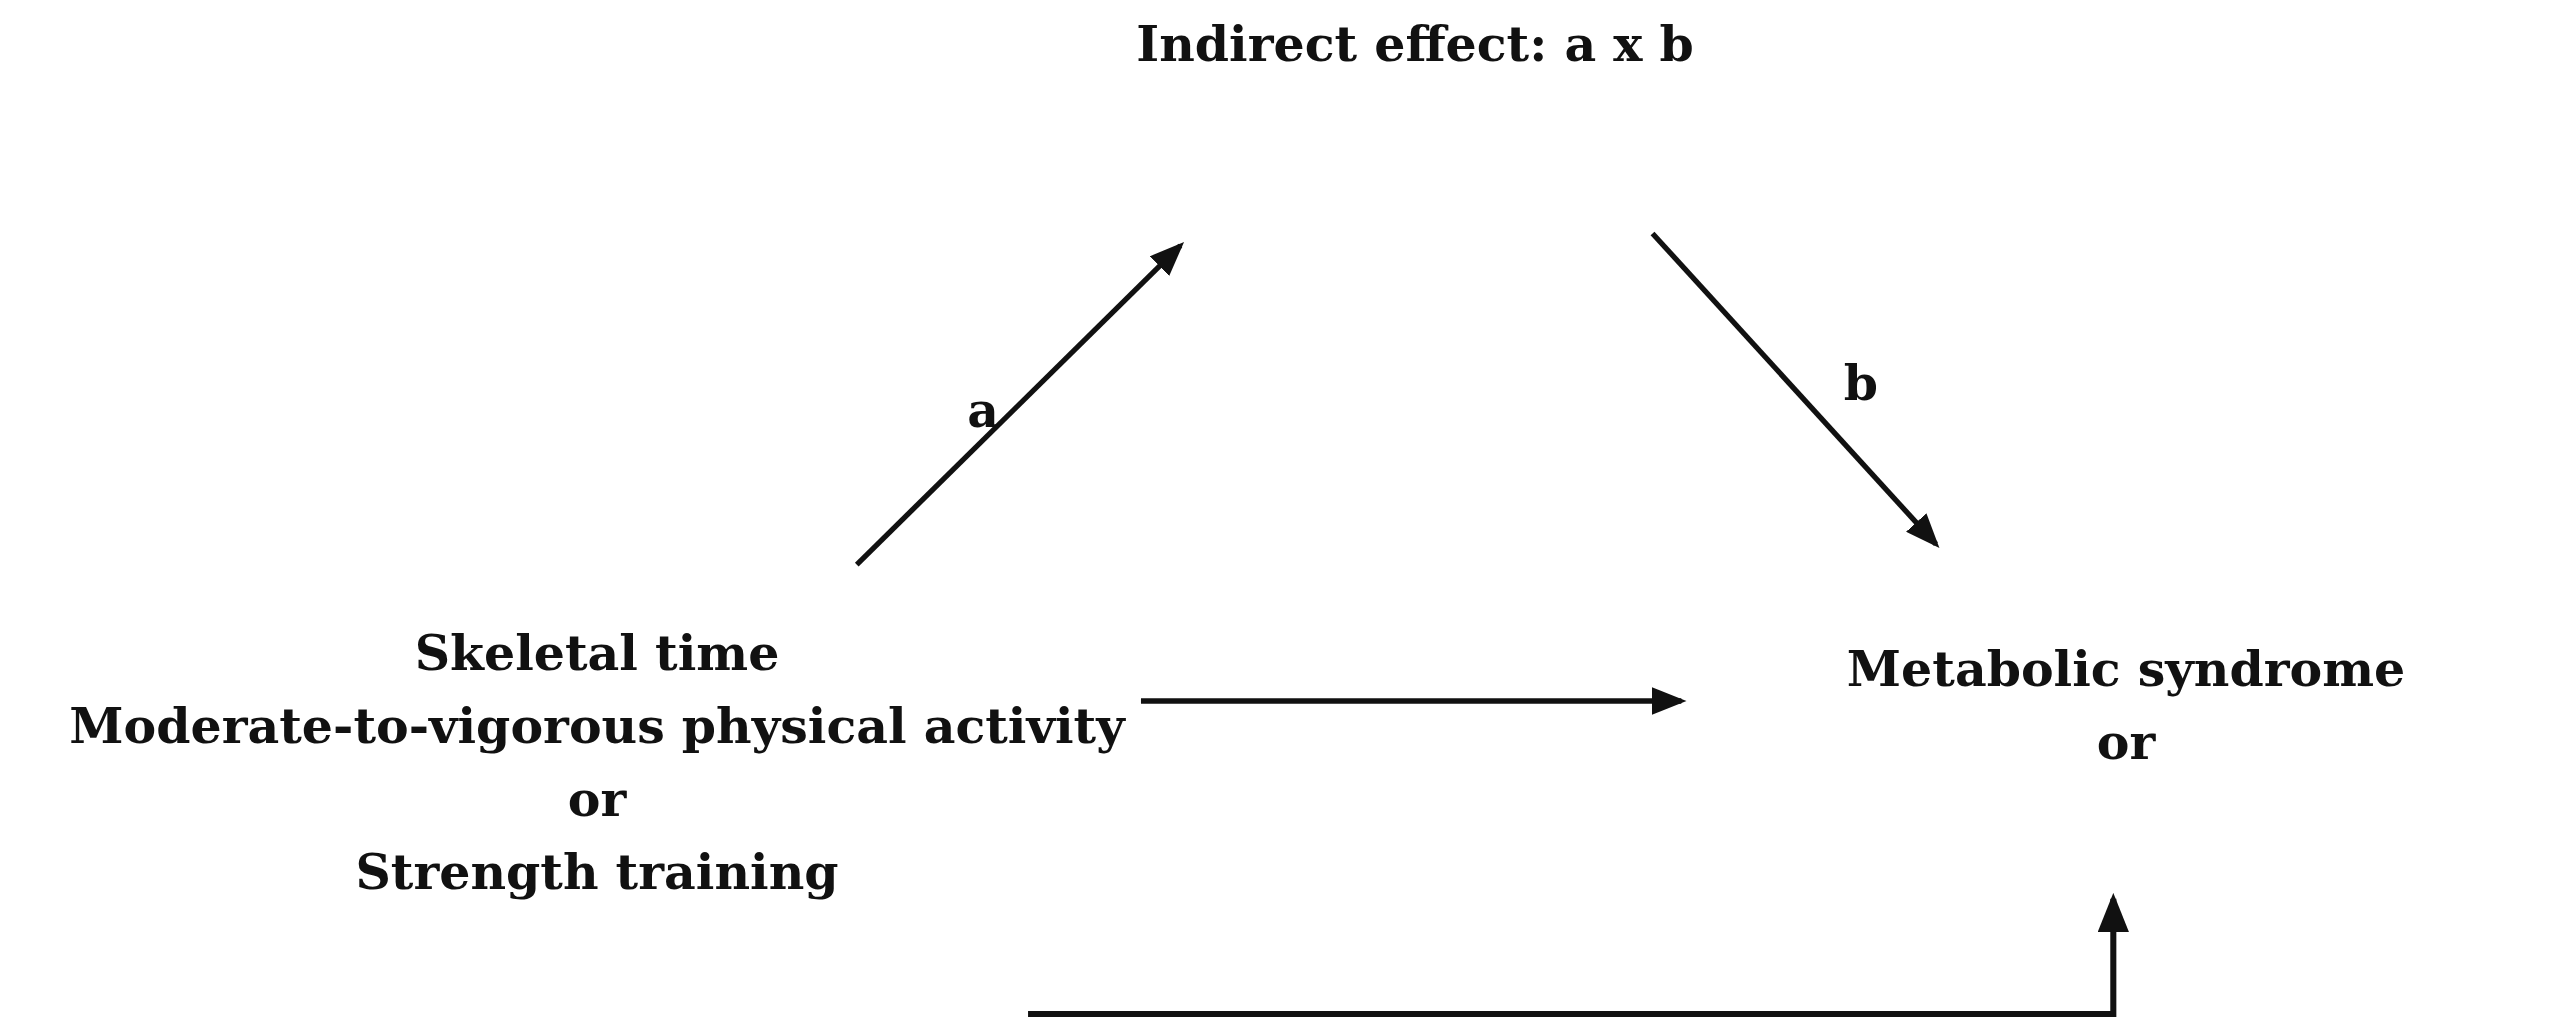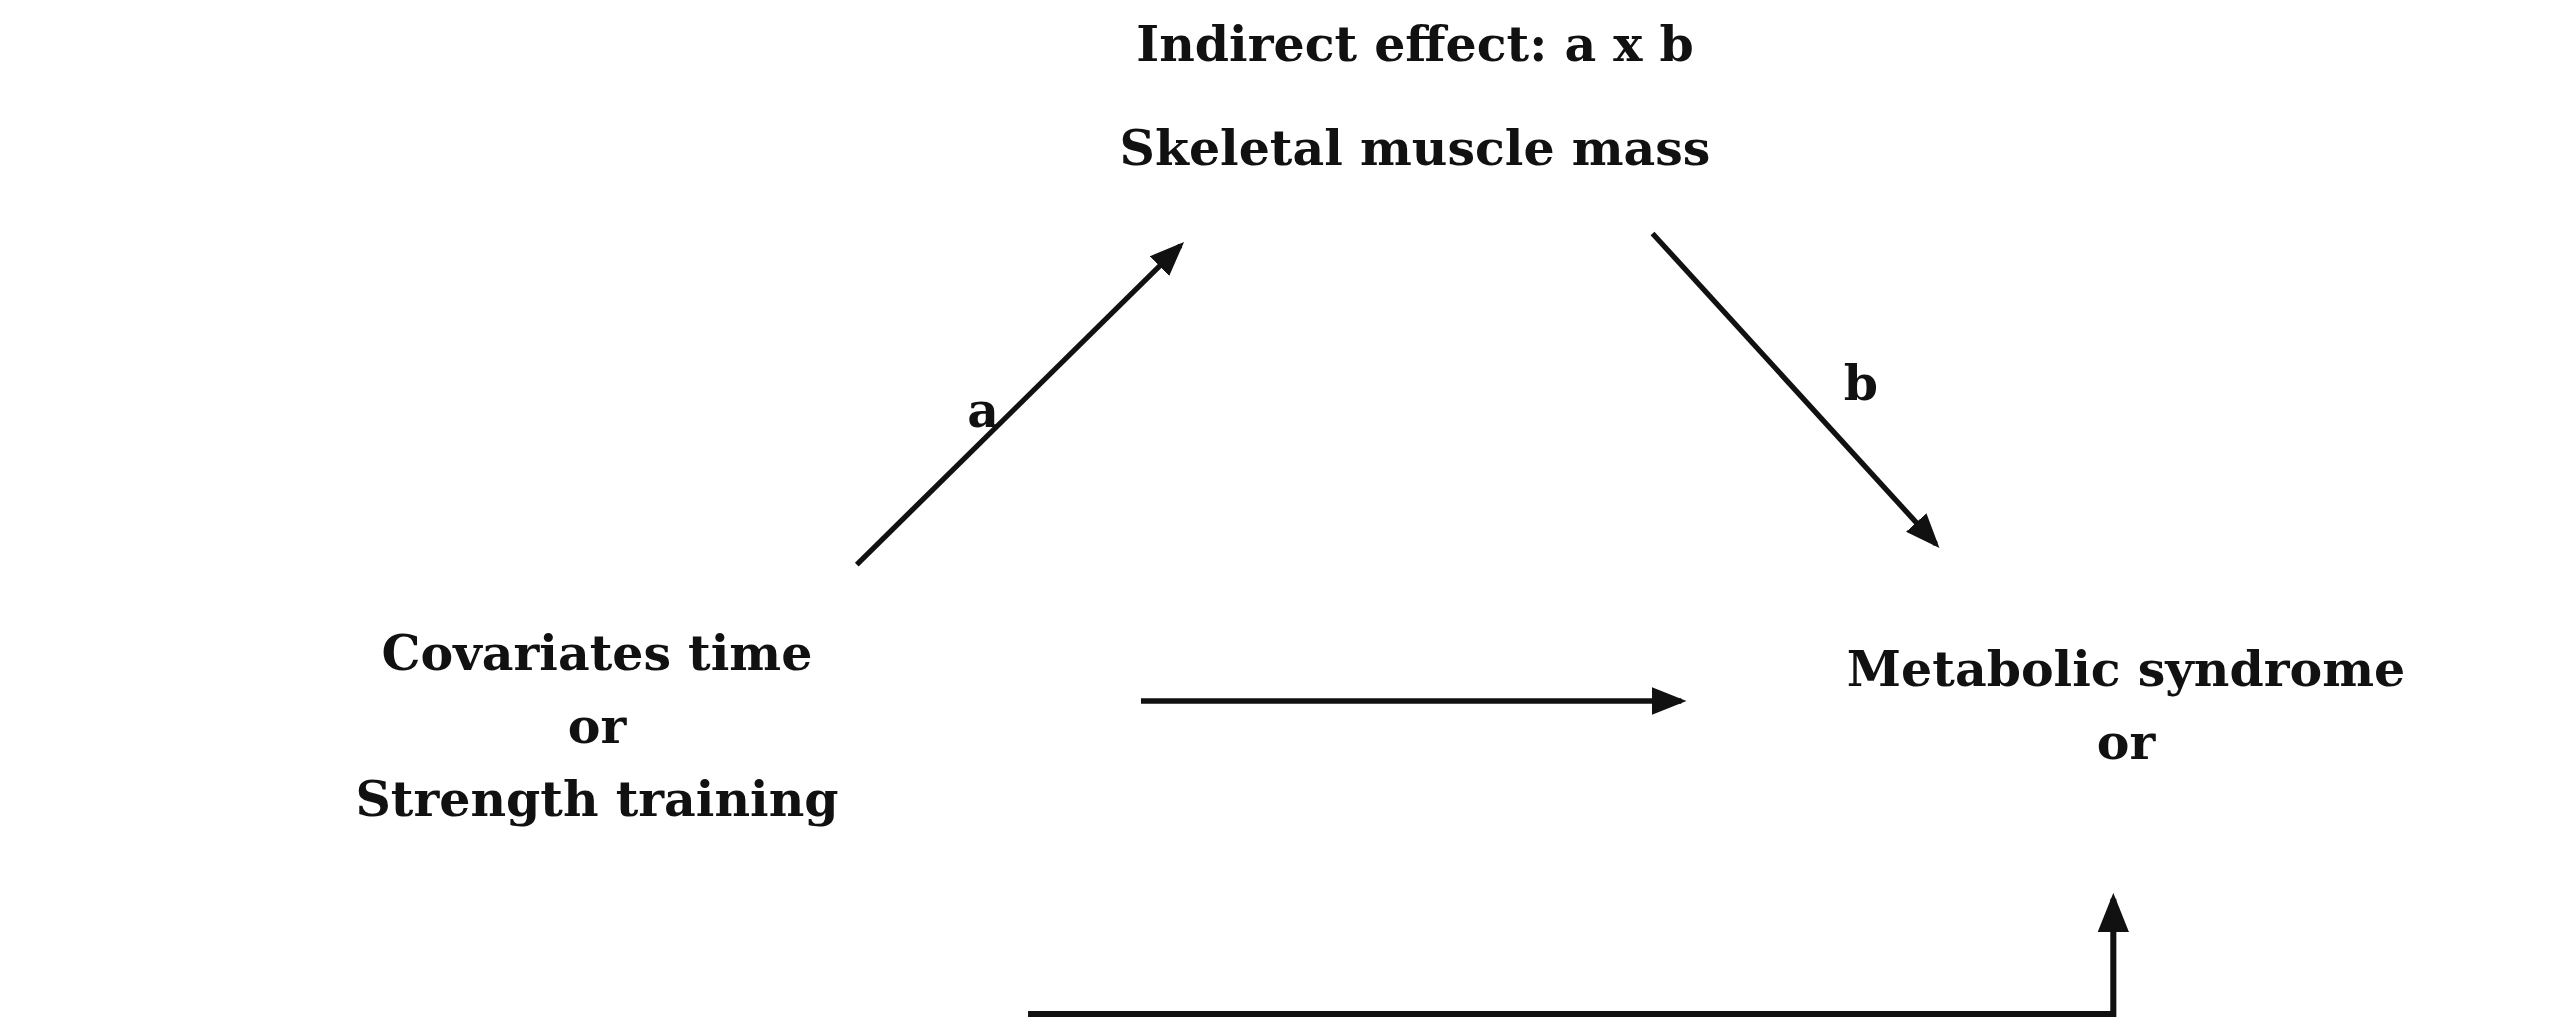--- a/index.html
+++ b/index.html
@@ -88,25 +88,25 @@
 
     <path d="M 2180 308 L 2554 718" stroke="#111111" stroke-width="7" fill="none" marker-end="url(#head)"></path>
 
     <path d="M 1505 925 L 2218 925" stroke="#111111" stroke-width="7" fill="none" marker-end="url(#head)"></path>
 
     <path d="M 1356 1338 L 2788 1338 L 2788 1186" stroke="#111111" stroke-width="8" fill="none" marker-end="url(#head)"></path>
   </svg>
 
   <div class="node mediator-block">
     <div>Indirect effect: a x b</div>
-    <div class="mediator-line2">Skeletal muscle mass</div>
   </div>
 
   <div class="node multiline exposure-block">
-    <div>Covariates time</div>
+    <div>Skeletal time</div>
+    <div>Moderate-to-vigorous physical activity</div>
     <div>or</div>
     <div>Strength training</div>
   </div>
 
   <div class="node multiline outcome-block">
     <div>Metabolic syndrome</div>
     <div>or</div>
   </div>
 
 

